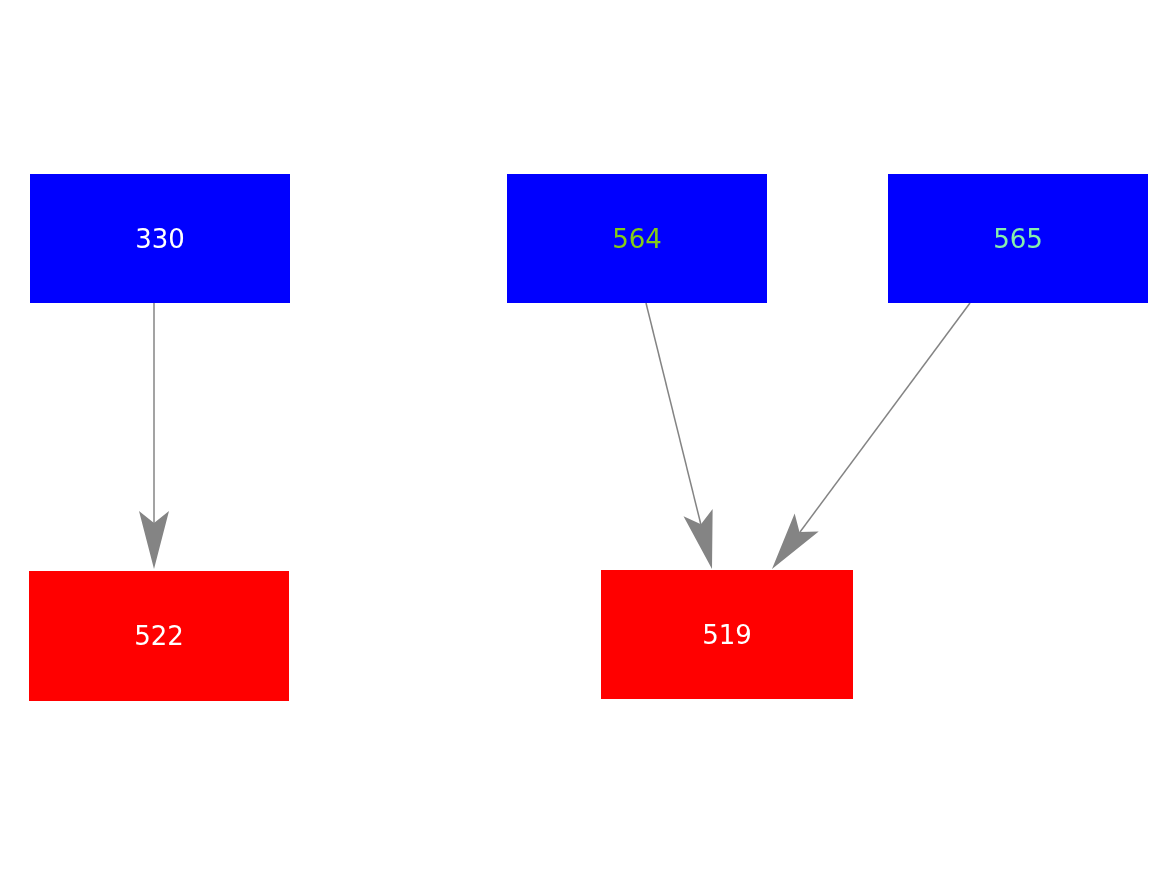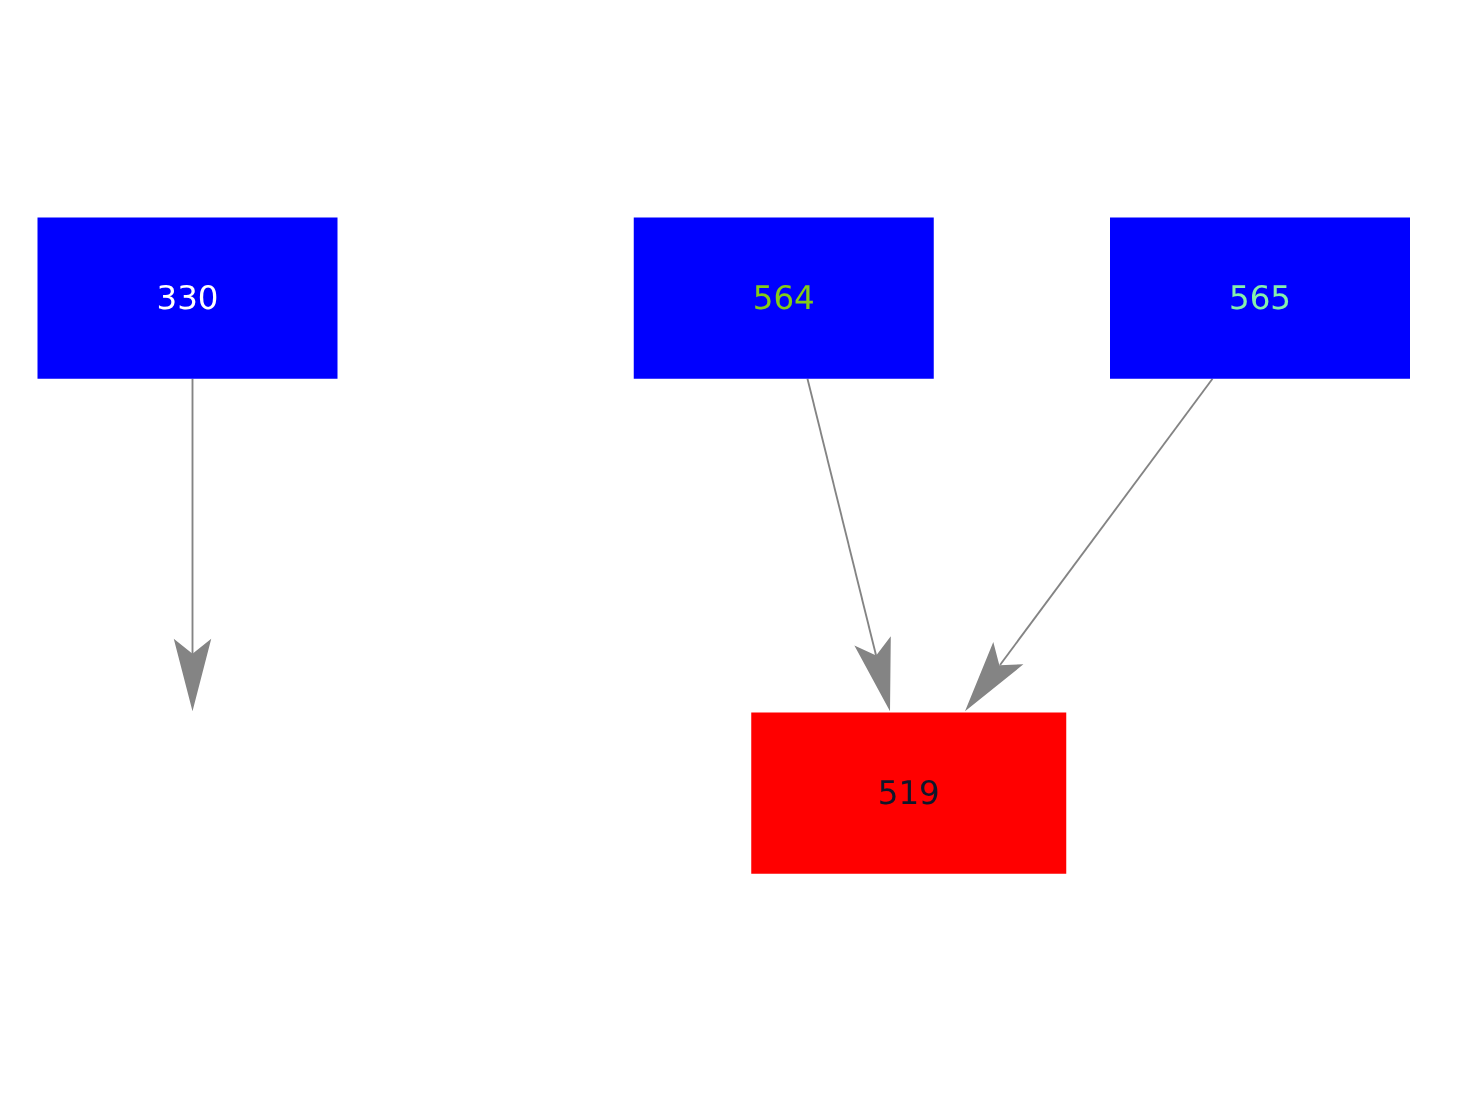--- a/index.html
+++ b/index.html
@@ -17,21 +17,21 @@
   }
   .edge-layer {
     position: absolute;
     left: 0;
     top: 0;
     width: 1167px;
     height: 875px;
   }
   .node {
     position: absolute;
-    width: 240px;
+    width: 260px;
     height: 129px;
     display: flex;
     align-items: center;
     justify-content: center;
     font-size: 26px;
     color: #ffffff;
   }
   .node-330 { left: 30px;  top: 174px; }
   .node-564 { left: 507px; top: 174px; }
   .node-565 { left: 888px; top: 174px; }
@@ -69,17 +69,20 @@
 
   <div class="node node-330" style="background: rgb(0, 0, 255); color: rgb(255, 255, 255);">
     <span>330</span>
   </div>
   <div class="node node-564" style="background: rgb(0, 0, 255); color: #84cc16;">
     <span>564</span>
   </div>
   <div class="node node-565" style="background: rgb(0, 0, 255); color: #86efac;">
     <span>565</span>
   </div>
-  <div class="node node-519" style="background: rgb(255, 0, 0); color: #0f172a;">
+  <div class="node node-522" style="background: rgb(255, 0, 0); color: rgb(255, 255, 255);">
+    <span>522</span>
+  </div>
+  <div class="node node-519" style="background: rgb(255, 0, 0); color: #ffffff;">
     <span>519</span>
   </div>
 
 </div>
 
 </body></html>

